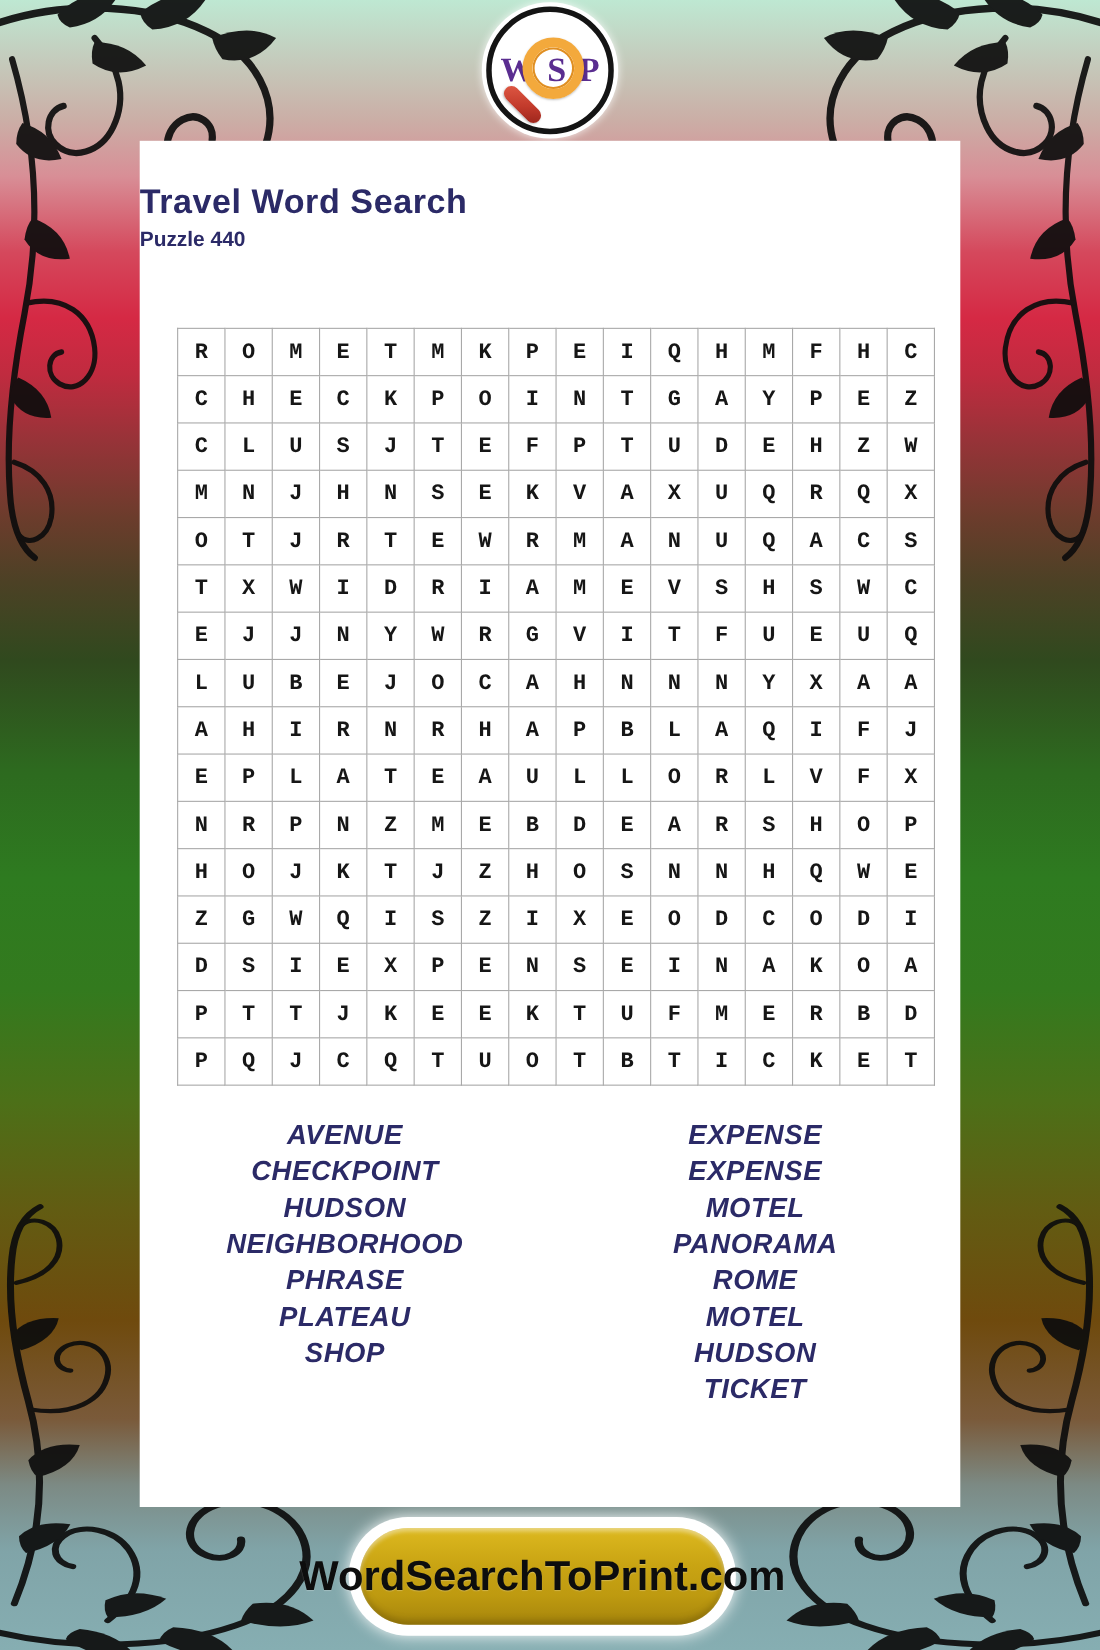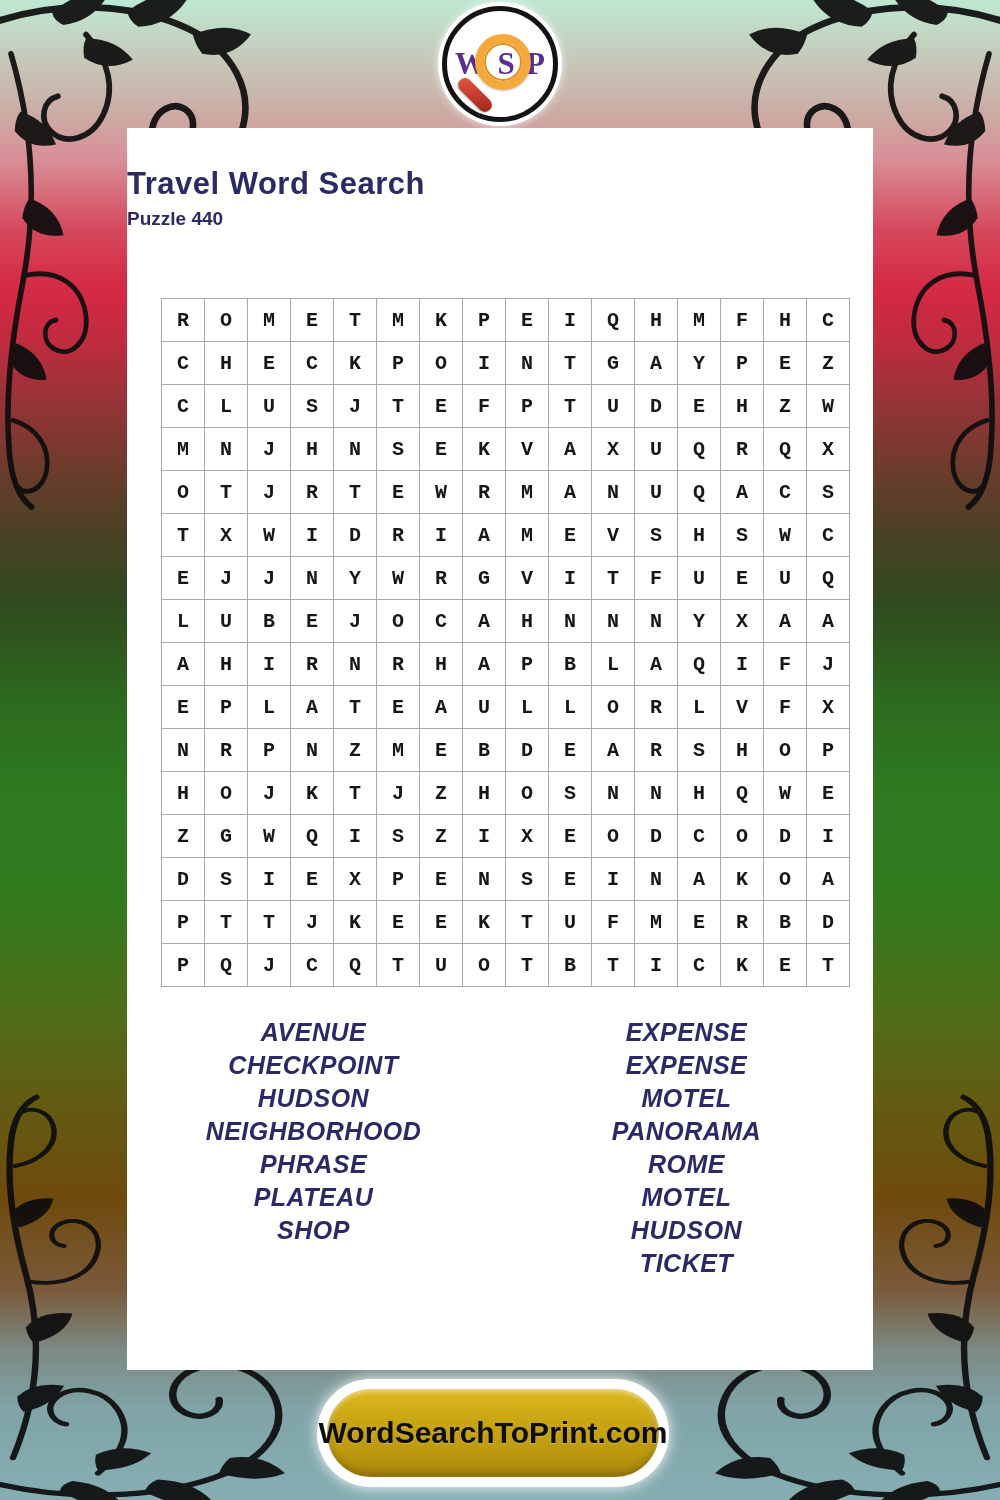--- a/index.html
+++ b/index.html
@@ -112,21 +112,21 @@
     position:absolute;left:317px;top:1379px;width:352px;height:108px;
     background:#ffffff;border-radius:60px;
     box-shadow:0 0 14px rgba(255,255,255,.95);
     display:flex;align-items:center;justify-content:center;
   }
   .site-button{
     width:332px;height:88px;border-radius:46px;border:none;cursor:pointer;
     background:linear-gradient(180deg,#DDB91F 0%,#C9A413 38%,var(--button-gold) 70%,#A6850C 100%);
     box-shadow:inset 0 3px 4px rgba(255,255,255,.45), inset 0 -4px 6px rgba(90,70,0,.35);
     display:flex;align-items:center;justify-content:center;
-    font-family:"Liberation Sans",sans-serif;font-weight:bold;font-size:30px;color:#0d0d0d;
+    font-family:"Liberation Sans",sans-serif;font-weight:bold;font-size:38px;color:#0d0d0d;
     text-shadow:0 1px 1px rgba(255,255,255,.25);
   }
 </style>
 </head>
 <body>
 
 <svg width="0" height="0" style="position:absolute">
   <defs>
     <g id="flourish">
       <g fill="none" stroke="#0d0d0d" stroke-linecap="round">

